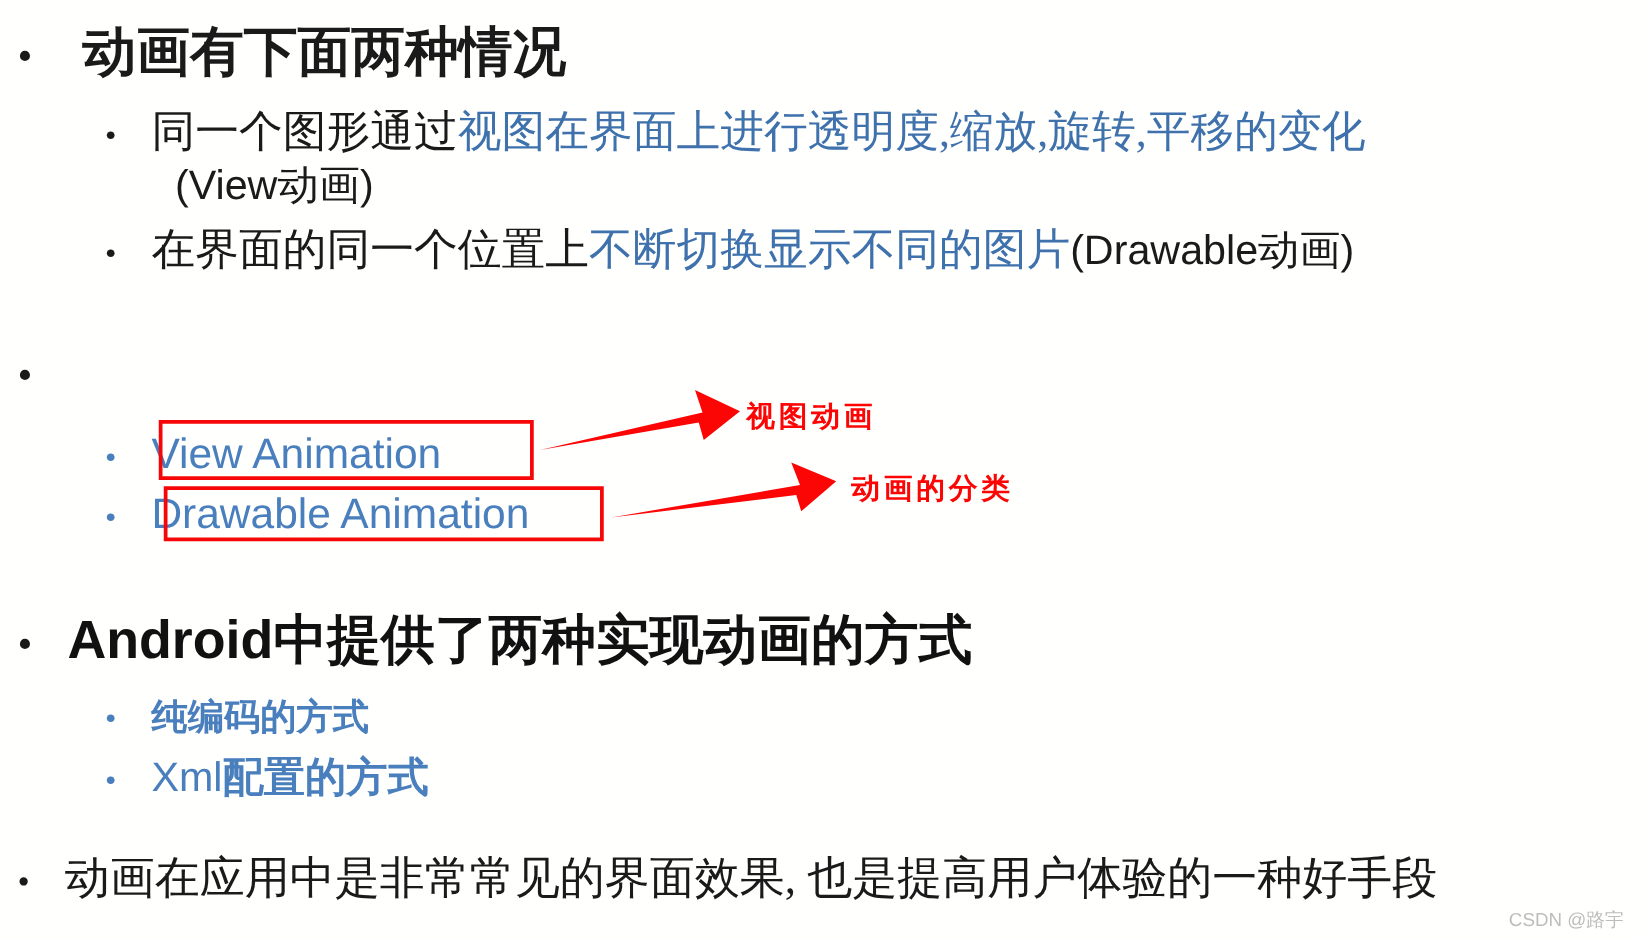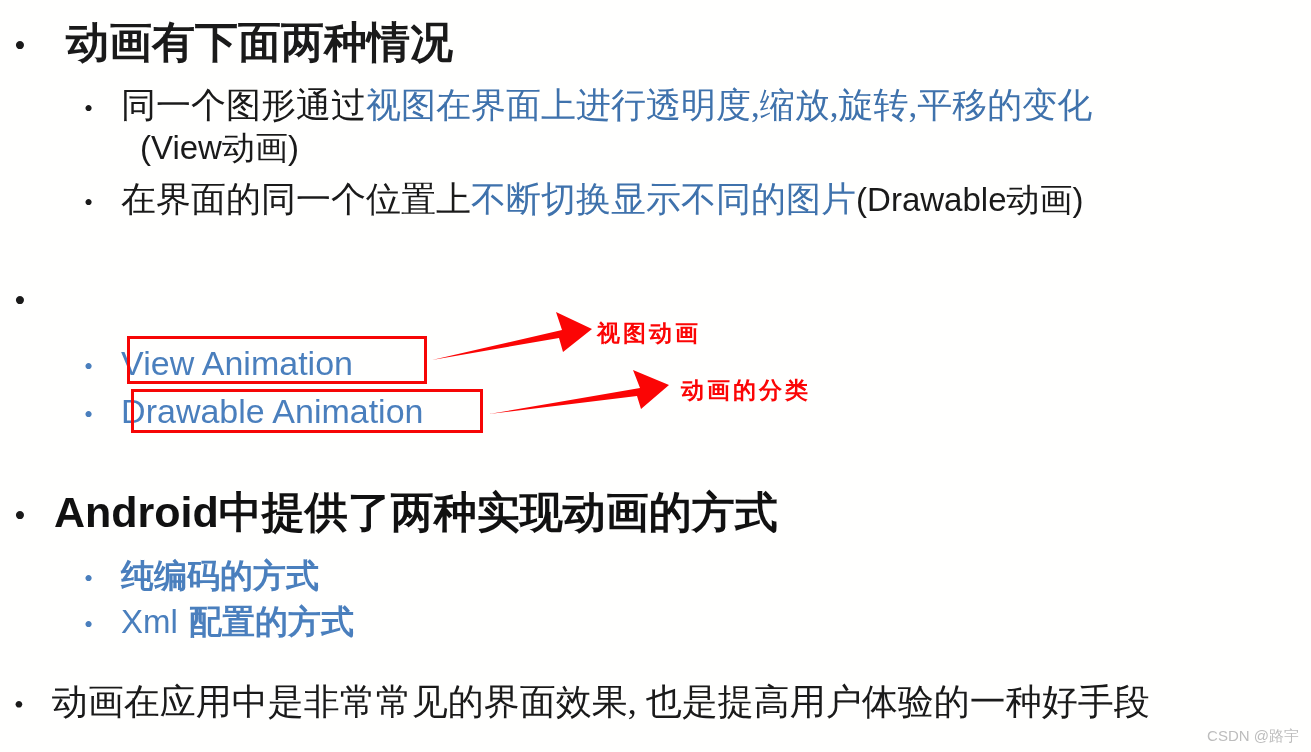--- a/index.html
+++ b/index.html
@@ -141,27 +141,27 @@
 
   <div class="row l1" style="left:14px; top:490px;">
     <span class="bullet">•</span>
     <span class="l1-text" style="margin-left:28px;">
       <span class="sans black-bold">Android</span><span class="black-bold">中提供了两种实现动画的方式</span>
     </span>
   </div>
 
   <div class="row l2" style="left:84px; top:554px;">
     <span class="bullet blue-dot">•</span>
-    <span class="blue-b2" style="font-size:33px; margin-left:28px;">纯编码的方式</span>
+    <span class="blue-b2" style="font-size:29px; margin-left:28px;">纯编码的方式</span>
   </div>
 
   <div class="row l2" style="left:84px; top:600px;">
     <span class="bullet blue-dot">•</span>
     <span style="margin-left:28px;">
-      <span class="blue-bold" style="font-size:33px;">Xml</span><span class="blue-b2" style="font-size:33px;margin-left:11px;">配置的方式</span>
+      <span class="blue-bold" style="font-size:33px;">Xml</span><span class="blue-b2" style="font-size:33px;">配置的方式</span>
     </span>
   </div>
 
   <div class="row l1" style="left:14px; top:678px;">
     <span class="bullet" style="font-size:28px;">•</span>
     <span style="font-size:36px; margin-left:28px;">动画在应用中是非常常见的界面效果, 也是提高用户体验的一种好手段</span>
   </div>
 
   <div id="watermark">CSDN @路宇</div>
 

